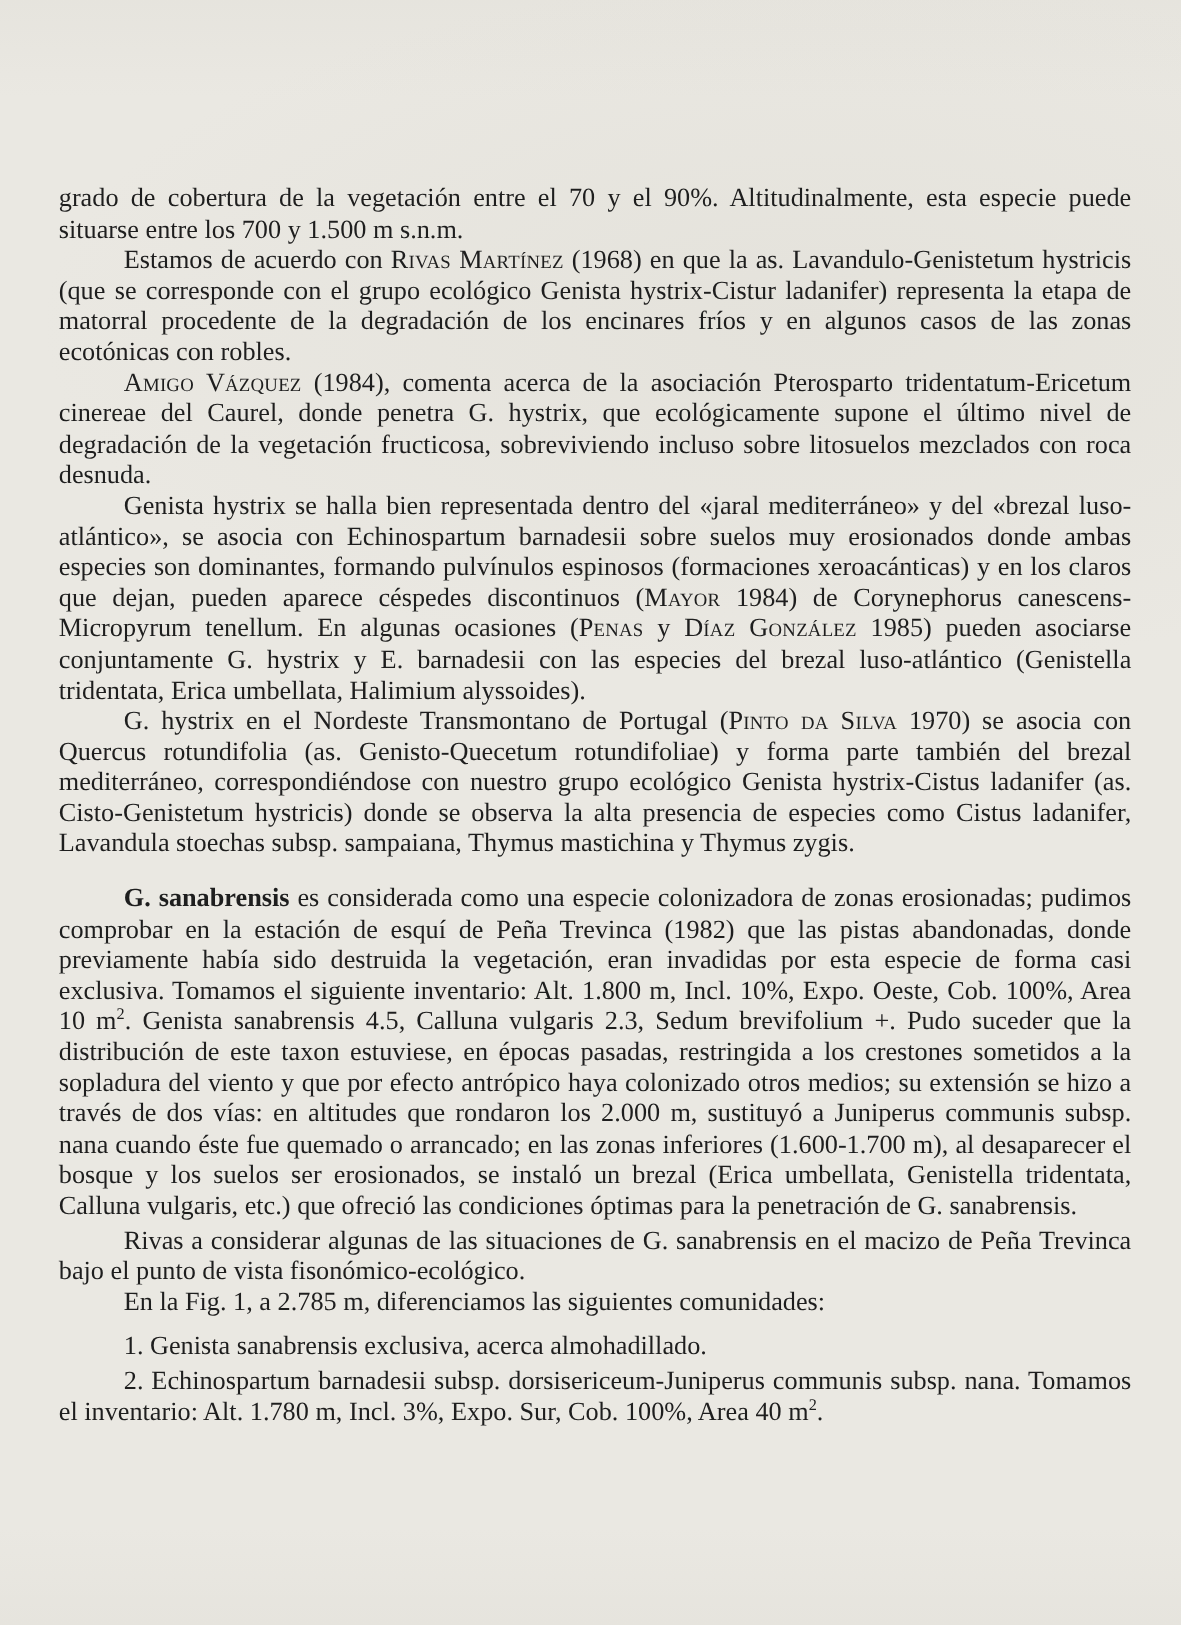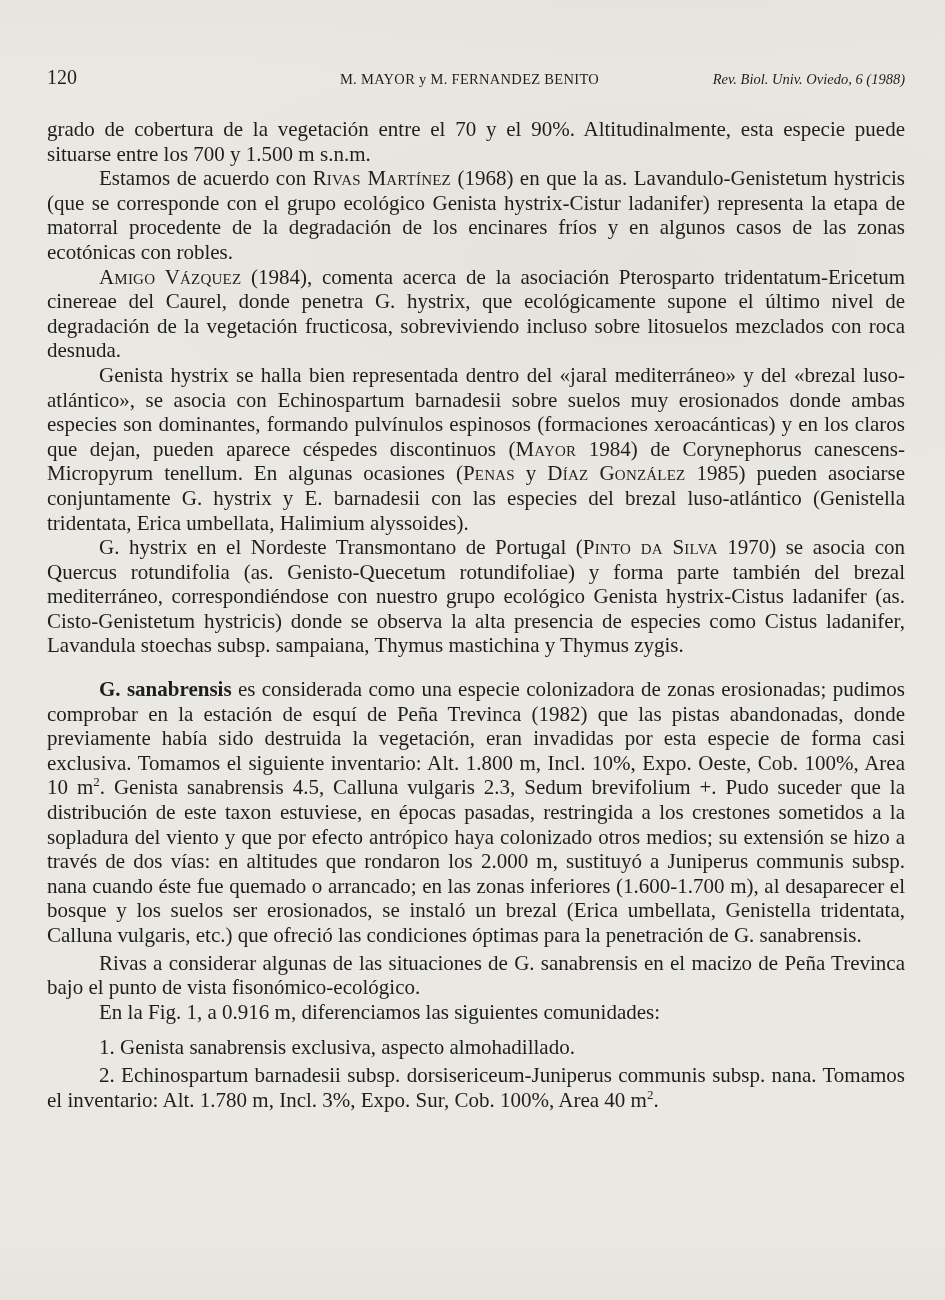--- a/index.html
+++ b/index.html
@@ -49,21 +49,21 @@
   }
   .journal-ref {
     flex: 0 0 auto;
     width: 238px;
     text-align: right;
     font-style: italic;
     font-size: 14.5px;
     white-space: nowrap;
   }
   .body-text {
-    margin-top: 28px;
+    margin-top: 80px;
     font-size: 21px;
     line-height: 24.6px;
     text-align: justify;
     text-justify: inter-word;
   }
   .body-text p {
     margin: 0;
     text-indent: 52px;
   }
   .body-text p.no-indent { text-indent: 0; }
@@ -81,32 +81,27 @@
     vertical-align: super;
   }
 </style>
 </head>
 <body>
 
 <div class="scan-vignette"></div>
 
 <div class="page-inner">
 
-  <header class="page-header">
-    <span class="page-number">120</span>
-    <span class="running-title">M. MAYOR y M. FERNANDEZ BENITO</span>
-    <span class="journal-ref">Rev. Biol. Univ. Oviedo, 6 (1988)</span>
-  </header>
 
   <main class="body-text">
     <p class="no-indent"><span class="seg-n">grado de cobertura de la vegetación entre el 70 y el 90%. Altitudinalmente, esta especie puede situarse entre los 700 y 1.500 m s.n.m.</span></p>
     <p><span class="seg-n">Estamos de acuerdo con </span><span class="seg-sc">Rivas Martínez</span><span class="seg-n"> (1968) en que la as. </span><span class="seg-i">Lavandulo-Genistetum hystricis</span><span class="seg-n"> (que se corresponde con el grupo ecológico </span><span class="seg-i">Genista hystrix-Cistur ladanifer</span><span class="seg-n">) representa la etapa de matorral procedente de la degradación de los encinares fríos y en algunos casos de las zonas ecotónicas con robles.</span></p>
     <p><span class="seg-sc">Amigo Vázquez</span><span class="seg-n"> (1984), comenta acerca de la asociación </span><span class="seg-i">Pterosparto tridentatum-Ericetum cinereae</span><span class="seg-n"> del Caurel, donde penetra </span><span class="seg-i">G. hystrix</span><span class="seg-n">, que ecológicamente supone el último nivel de degradación de la vegetación fructicosa, sobreviviendo incluso sobre litosuelos mezclados con roca desnuda.</span></p>
     <p><span class="seg-i">Genista hystrix</span><span class="seg-n"> se halla bien representada dentro del «jaral mediterráneo» y del «brezal luso-atlántico», se asocia con </span><span class="seg-i">Echinospartum barnadesii</span><span class="seg-n"> sobre suelos muy erosionados donde ambas especies son dominantes, formando pulvínulos espinosos (formaciones xeroacánticas) y en los claros que dejan, pueden aparece céspedes discontinuos (</span><span class="seg-sc">Mayor</span><span class="seg-n"> 1984) de </span><span class="seg-i">Corynephorus canescens-Micropyrum tenellum</span><span class="seg-n">. En algunas ocasiones (</span><span class="seg-sc">Penas</span><span class="seg-n"> y </span><span class="seg-sc">Díaz González</span><span class="seg-n"> 1985) pueden asociarse conjuntamente </span><span class="seg-i">G. hystrix</span><span class="seg-n"> y </span><span class="seg-i">E. barnadesii</span><span class="seg-n"> con las especies del brezal luso-atlántico (</span><span class="seg-i">Genistella tridentata</span><span class="seg-n">, </span><span class="seg-i">Erica umbellata</span><span class="seg-n">, </span><span class="seg-i">Halimium alyssoides</span><span class="seg-n">).</span></p>
     <p><span class="seg-i">G. hystrix</span><span class="seg-n"> en el Nordeste Transmontano de Portugal (</span><span class="seg-sc">Pinto da Silva</span><span class="seg-n"> 1970) se asocia con </span><span class="seg-i">Quercus rotundifolia</span><span class="seg-n"> (as. </span><span class="seg-i">Genisto-Quecetum rotundifoliae</span><span class="seg-n">) y forma parte también del brezal mediterráneo, correspondiéndose con nuestro grupo ecológico </span><span class="seg-i">Genista hystrix-Cistus ladanifer</span><span class="seg-n"> (as. </span><span class="seg-i">Cisto-Genistetum hystricis</span><span class="seg-n">) donde se observa la alta presencia de especies como </span><span class="seg-i">Cistus ladanifer</span><span class="seg-n">, </span><span class="seg-i">Lavandula stoechas</span><span class="seg-n"> subsp. </span><span class="seg-i">sampaiana</span><span class="seg-n">, </span><span class="seg-i">Thymus mastichina</span><span class="seg-n"> y </span><span class="seg-i">Thymus zygis</span><span class="seg-n">.</span></p>
     <p class="section-start"><span class="seg-b">G. sanabrensis</span><span class="seg-n"> es considerada como una especie colonizadora de zonas erosionadas; pudimos comprobar en la estación de esquí de Peña Trevinca (1982) que las pistas abandonadas, donde previamente había sido destruida la vegetación, eran invadidas por esta especie de forma casi exclusiva. Tomamos el siguiente inventario: Alt. 1.800 m, Incl. 10%, Expo. Oeste, Cob. 100%, Area 10 m</span><sup class="seg-sup">2</sup><span class="seg-n">. </span><span class="seg-i">Genista sanabrensis</span><span class="seg-n"> 4.5, </span><span class="seg-i">Calluna vulgaris</span><span class="seg-n"> 2.3, </span><span class="seg-i">Sedum brevifolium</span><span class="seg-n"> +. Pudo suceder que la distribución de este taxon estuviese, en épocas pasadas, restringida a los crestones sometidos a la sopladura del viento y que por efecto antrópico haya colonizado otros medios; su extensión se hizo a través de dos vías: en altitudes que rondaron los 2.000 m, sustituyó a </span><span class="seg-i">Juniperus communis</span><span class="seg-n"> subsp. </span><span class="seg-i">nana</span><span class="seg-n"> cuando éste fue quemado o arrancado; en las zonas inferiores (1.600-1.700 m), al desaparecer el bosque y los suelos ser erosionados, se instaló un brezal (</span><span class="seg-i">Erica umbellata</span><span class="seg-n">, </span><span class="seg-i">Genistella tridentata</span><span class="seg-n">, </span><span class="seg-i">Calluna vulgaris</span><span class="seg-n">, etc.) que ofreció las condiciones óptimas para la penetración de </span><span class="seg-i">G. sanabrensis</span><span class="seg-n">.</span></p>
     <p class="pre-space-sm"><span class="seg-n">Rivas a considerar algunas de las situaciones de </span><span class="seg-i">G. sanabrensis</span><span class="seg-n"> en el macizo de Peña Trevinca bajo el punto de vista fisonómico-ecológico.</span></p>
-    <p><span class="seg-n">En la Fig. 1, a 0.916 m, diferenciamos las siguientes comunidades:</span></p>
-    <p class="fig-item-1"><span class="seg-n">1. </span><span class="seg-i">Genista sanabrensis</span><span class="seg-n"> exclusiva, aspecto almohadillado.</span></p>
+    <p><span class="seg-n">En la Fig. 1, a 2.785 m, diferenciamos las siguientes comunidades:</span></p>
+    <p class="fig-item-1"><span class="seg-n">1. </span><span class="seg-i">Genista sanabrensis</span><span class="seg-n"> exclusiva, acerca almohadillado.</span></p>
     <p class="fig-item-2"><span class="seg-n">2. </span><span class="seg-i">Echinospartum barnadesii</span><span class="seg-n"> subsp. </span><span class="seg-i">dorsisericeum-Juniperus communis</span><span class="seg-n"> subsp. </span><span class="seg-i">nana</span><span class="seg-n">. Tomamos el inventario: Alt. 1.780 m, Incl. 3%, Expo. Sur, Cob. 100%, Area 40 m</span><sup class="seg-sup">2</sup><span class="seg-n">.</span></p>
   </main>
 
 </div>
 
 </body></html>

